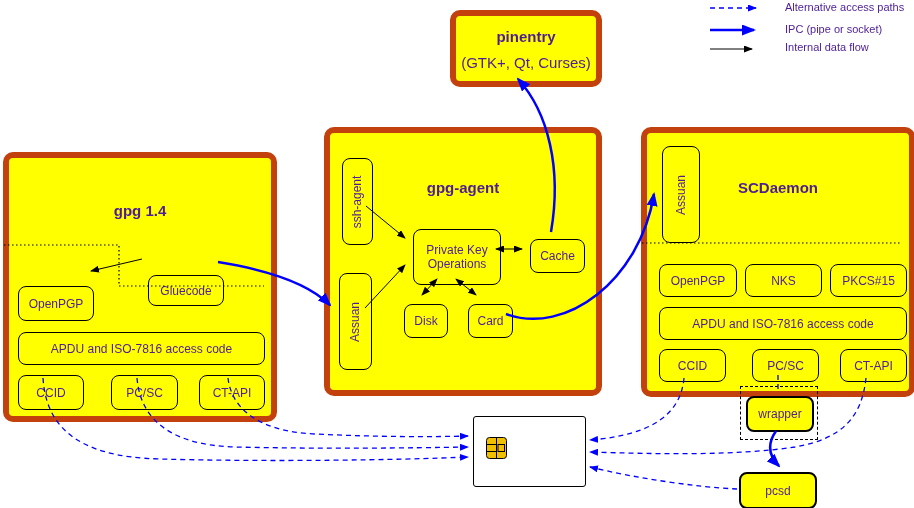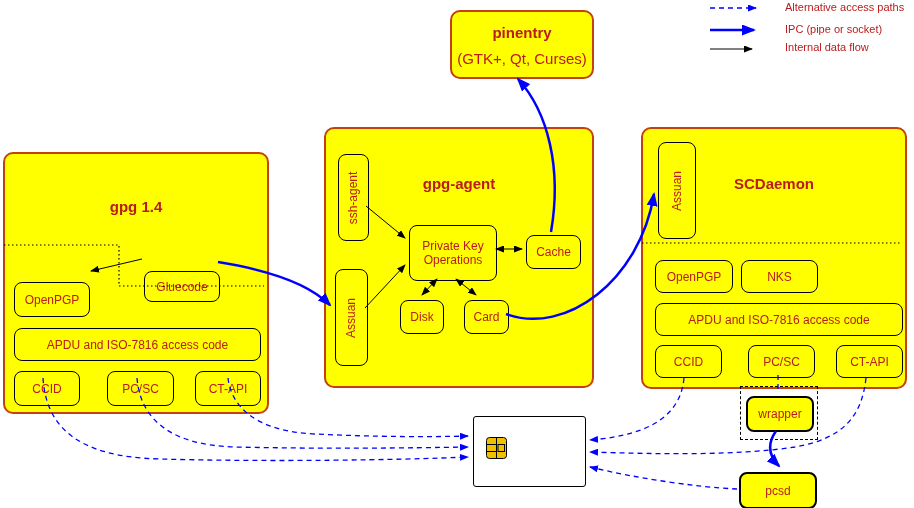--- a/index.html
+++ b/index.html
@@ -1,18 +1,18 @@
 <!DOCTYPE html>
 <html><head>
 <meta charset="utf-8">
 <style>
   html,body{margin:0;padding:0;background:#ffffff;}
   #stage{position:relative;width:914px;height:508px;background:#ffffff;overflow:hidden;
-         font-family:"Liberation Sans", sans-serif;color:#b91c1c;}
-  .bigbox{position:absolute;background:#ffff00;border:2px solid #c2410c;border-radius:10px;}
+         font-family:"Liberation Sans", sans-serif;color:#4c1d95;}
+  .bigbox{position:absolute;background:#ffff00;border:6px solid #c2410c;border-radius:10px;}
   .node{position:absolute;background:#ffff00;border:1.5px solid #000;border-radius:8px;
         display:flex;align-items:center;justify-content:center;font-size:12px;}
   .vnode{position:absolute;background:#ffff00;border:1.5px solid #000;border-radius:8px;
         display:flex;align-items:center;justify-content:center;font-size:12px;}
   .vnode span{transform:rotate(-90deg);white-space:nowrap;}
   .boxtitle{position:absolute;left:0;width:100%;text-align:center;font-weight:bold;font-size:15px;}
   .legend-label{position:absolute;font-size:11px;white-space:nowrap;}
   .sub{font-size:15px;}
   .two-line{flex-direction:column;align-items:center;justify-content:center;}
   .dashed-rect{position:absolute;border:1.5px dashed #000;background:transparent;}
@@ -83,20 +83,23 @@
     <div class="boxtitle" style="top:46px;">SCDaemon</div>
     <div class="vnode" style="left:15px;top:13px;width:36px;height:95px;">
         <span>Assuan</span>
       </div>
     <div class="node" style="left:12px;top:131px;width:76px;height:31px;">
         <span>OpenPGP</span>
       </div>
     <div class="node" style="left:98px;top:131px;width:75px;height:31px;">
         <span>NKS</span>
       </div>
+    <div class="node" style="left:183px;top:131px;width:75px;height:31px;">
+        <span>PKCS#15</span>
+      </div>
     <div class="node" style="left:12px;top:174px;width:246px;height:31px;">
         <span>APDU and ISO-7816 access code</span>
       </div>
     <div class="node" style="left:12px;top:216px;width:65px;height:31px;">
         <span>CCID</span>
       </div>
     <div class="node" style="left:105px;top:216px;width:65px;height:31px;">
         <span>PC/SC</span>
       </div>
     <div class="node" style="left:193px;top:216px;width:65px;height:31px;">

